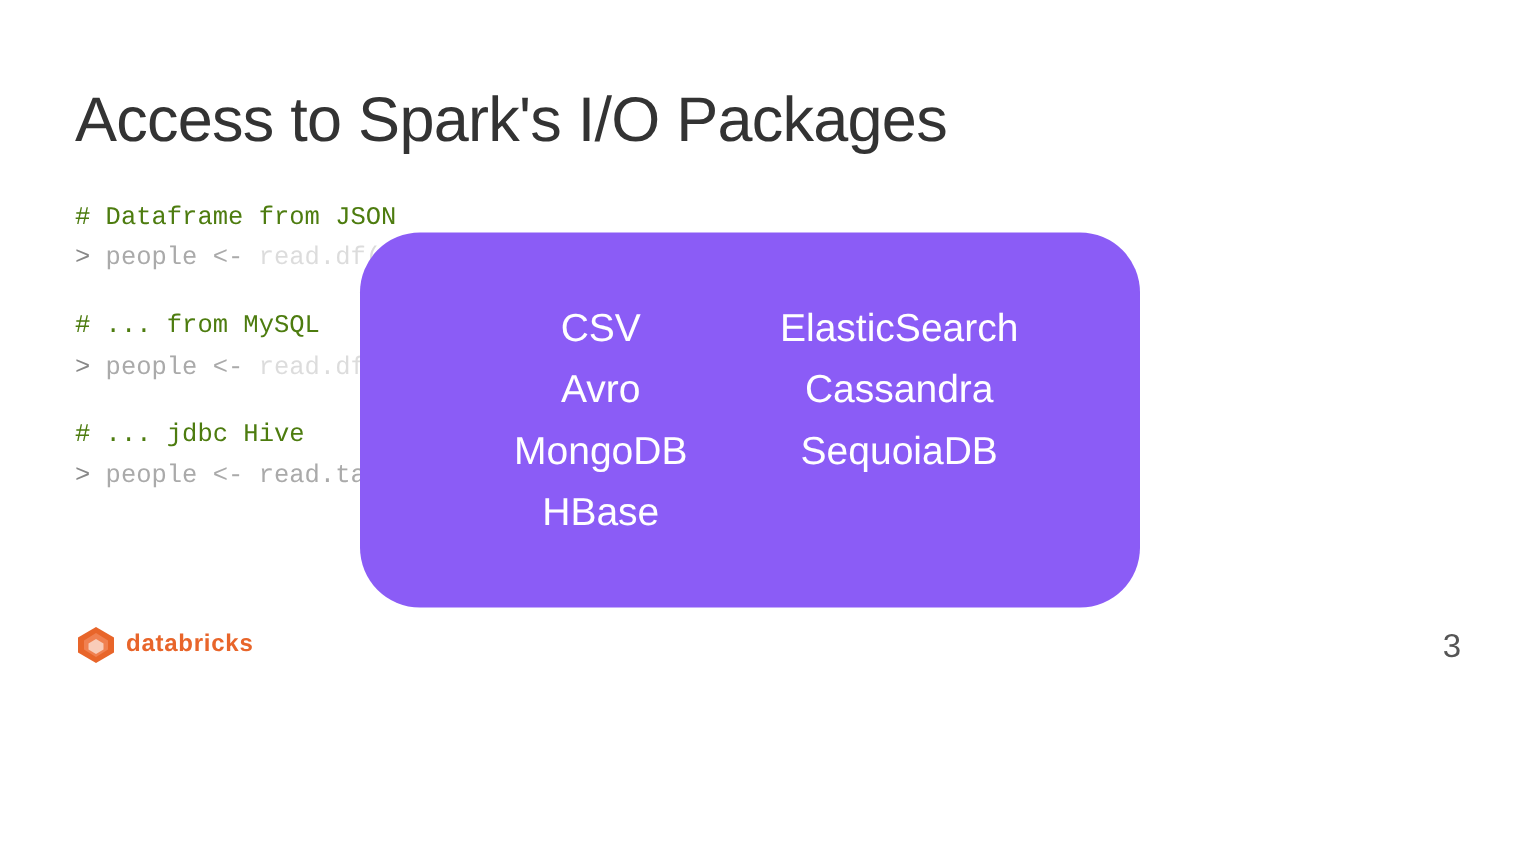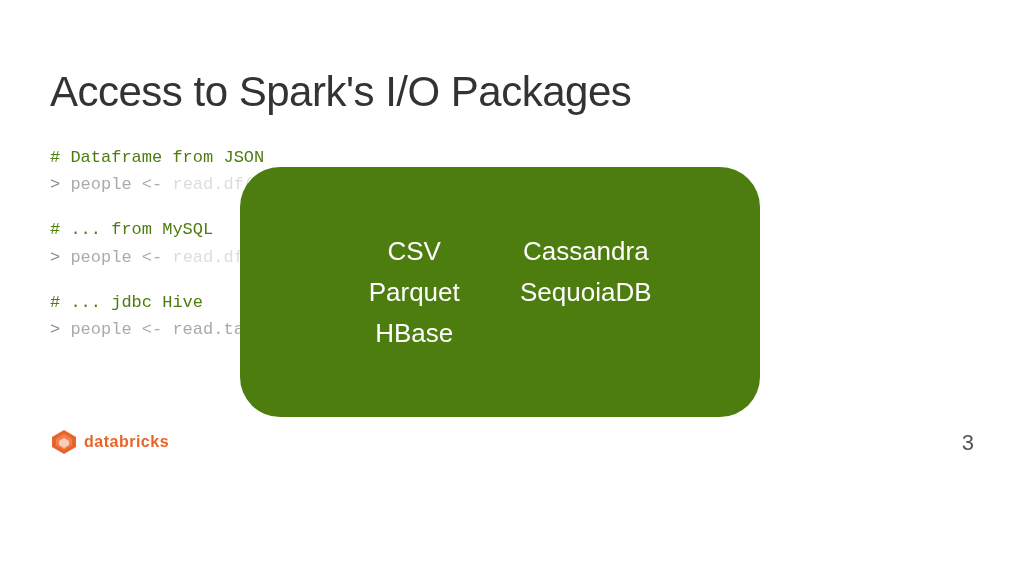--- a/index.html
+++ b/index.html
@@ -11,21 +11,20 @@
       font-family: 'Georgia', serif;
       overflow: hidden;
       position: relative;
     }
 
     .slide {
       width: 1024px;
       height: 464px;
       position: relative;
       padding: 56px 50px;
-      margin-top: 12px;
     }
 
     .title {
       font-family: 'Arial', sans-serif;
       font-weight: 300;
       font-size: 42px;
       color: #333333;
       margin-bottom: 28px;
       letter-spacing: -0.5px;
     }
@@ -52,21 +51,21 @@
     .code-section {
       margin-bottom: 18px;
     }
 
     .overlay-bubble {
       position: absolute;
       top: 155px;
       left: 240px;
       width: 520px;
       height: 250px;
-      background: #4d7c0f;
+      background: #8b5cf6;
       border-radius: 40px;
       display: flex;
       flex-direction: column;
       justify-content: center;
       align-items: center;
       z-index: 10;
     }
 
     .bubble-grid {
       display: grid;
@@ -151,22 +150,24 @@
         <span class="prompt">&gt; </span>
         <span class="code-text">people &lt;- read.table("orders")</span>
       </div>
     </div>
 
   </div>
 
   <div class="overlay-bubble">
     <div class="bubble-grid">
       <div class="bubble-item">CSV</div>
+      <div class="bubble-item">ElasticSearch</div>
+      <div class="bubble-item">Avro</div>
       <div class="bubble-item">Cassandra</div>
-      <div class="bubble-item">Parquet</div>
+      <div class="bubble-item">MongoDB</div>
       <div class="bubble-item">SequoiaDB</div>
       <div class="bubble-item">HBase</div>
     </div>
   </div>
 
   <div class="footer">
     <div class="databricks-logo">
 
       <svg class="logo-icon" viewBox="0 0 28 28" xmlns="http://www.w3.org/2000/svg">
         <polygon points="14,2 26,9 26,19 14,26 2,19 2,9" fill="#e8652a"></polygon>

